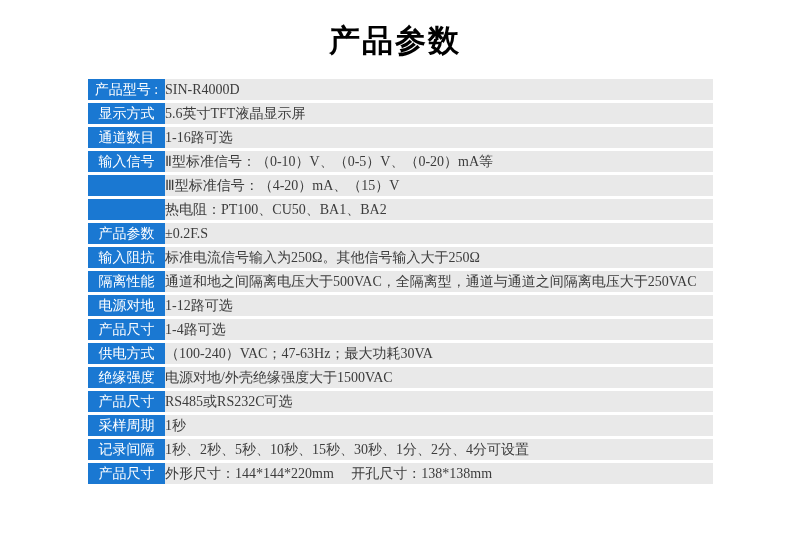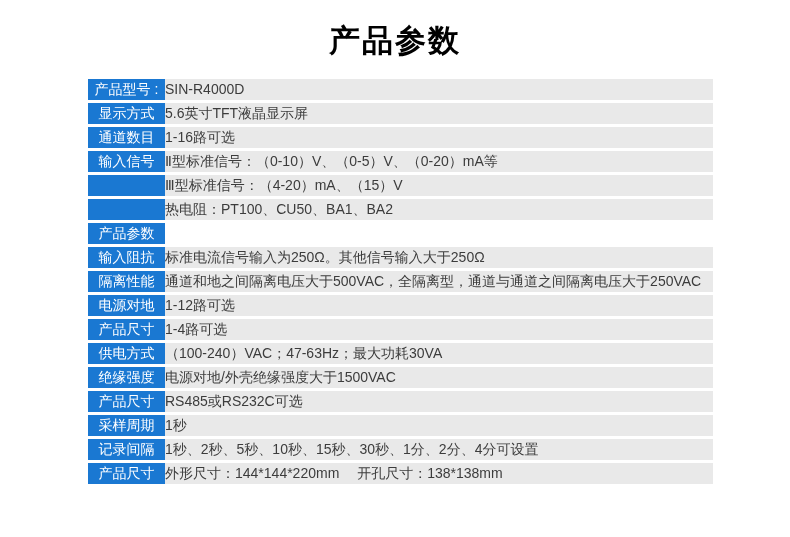--- a/index.html
+++ b/index.html
@@ -37,20 +37,21 @@
     height: 21px;
     margin-bottom: 3px;
   }
   .spec-row .cell {
     display: flex;
     align-items: center;
     font-size: 14px;
     line-height: 21px;
     white-space: pre;
     overflow: hidden;
+    font-family: Liberation Serif, serif;
   }
   .spec-row .label {
     width: 77px;
     flex: 0 0 77px;
     justify-content: center;
     background: var(--label-bg, #1a78d2);
     color: var(--label-text, #ffffff);
   }
   .spec-row .value {
     flex: 1 1 auto;
@@ -90,20 +91,21 @@
   </div>
 
 
   <div class="spec-row">
     <div class="cell label"></div>
     <div class="cell value">热电阻：PT100、CU50、BA1、BA2</div>
   </div>
 
   <div class="spec-row">
     <div class="cell label">产品参数</div>
+    <div class="cell value">±0.2F.S</div>
   </div>
 
   <div class="spec-row">
     <div class="cell label">输入阻抗</div>
     <div class="cell value">标准电流信号输入为250Ω。其他信号输入大于250Ω</div>
   </div>
 
   <div class="spec-row">
     <div class="cell label">隔离性能</div>
     <div class="cell value">通道和地之间隔离电压大于500VAC，全隔离型，通道与通道之间隔离电压大于250VAC</div>

